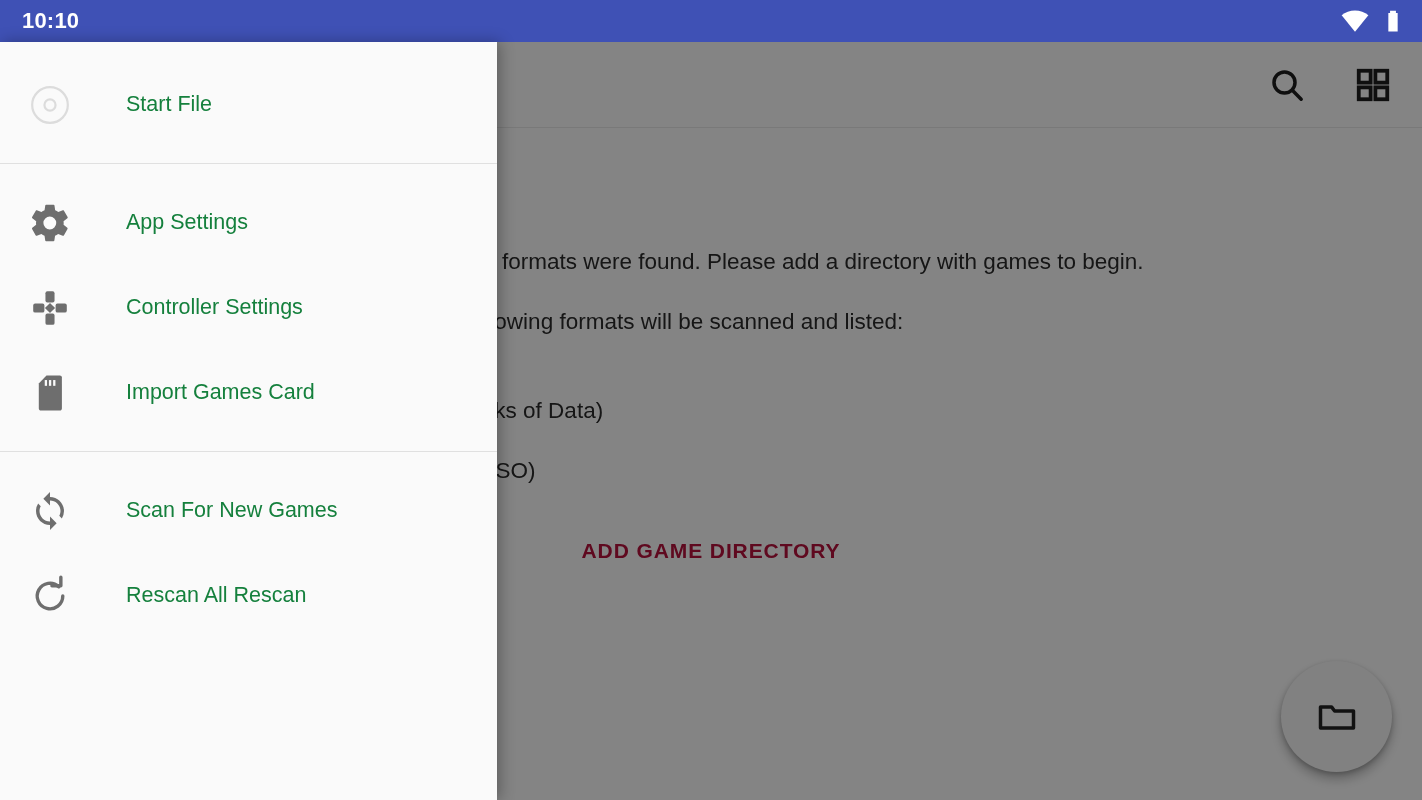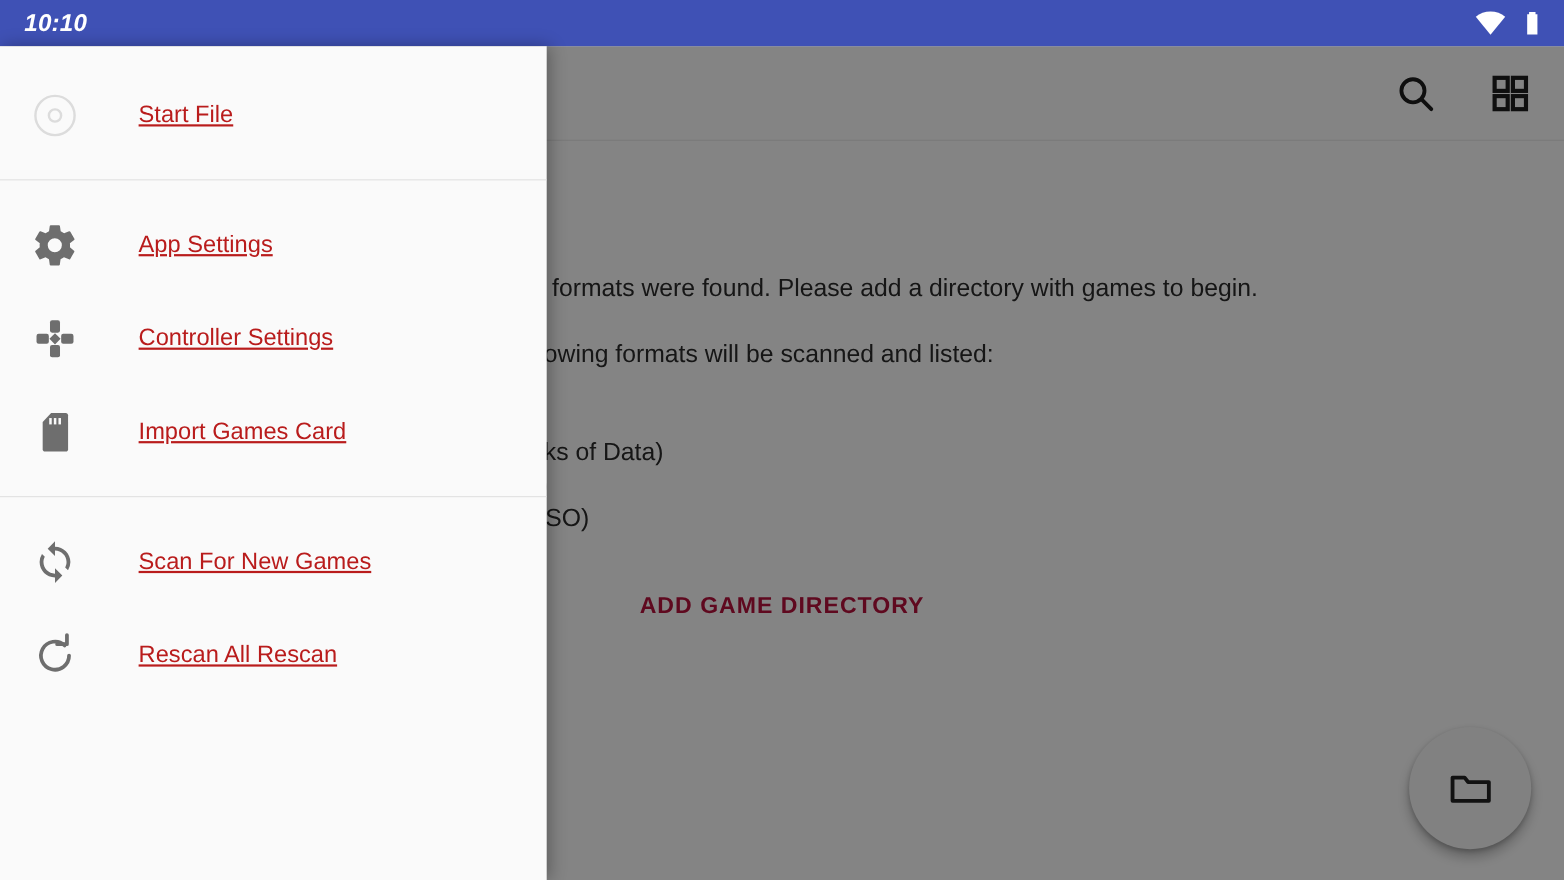--- a/index.html
+++ b/index.html
@@ -116,21 +116,20 @@
     left: 0; top: 0;
     width: 1422px;
     height: 42px;
     background: #3f51b5;
     display: flex;
     align-items: center;
     justify-content: space-between;
     padding: 0 16px;
     box-sizing: border-box;
     z-index: 40;
-    font-style: italic;
   }
   #status-clock {
     color: #ffffff;
     font-size: 22px;
     font-weight: bold;
     letter-spacing: 0.2px;
     padding-left: 6px;
   }
   #status-icons {
     display: flex;
@@ -170,24 +169,23 @@
     min-width: 48px;
     height: 48px;
     display: flex;
     align-items: center;
     justify-content: center;
     color: #6e6e6e;
   }
   .drawer-item .d-label {
     margin-left: 52px;
     font-size: 21.5px;
-    color: #b91c1c;
+    color: #15803d;
     font-weight: normal;
     white-space: nowrap;
-    text-decoration: underline;
   }
   .grp-top { padding-top: 20px; padding-bottom: 16px; }
   .grp-mid { padding-top: 16px; padding-bottom: 16px; }
   .grp-bot { padding-top: 16px; }
   svg { display: block; }
 </style>
 </head>
 <body>
 
 <div id="screen">

